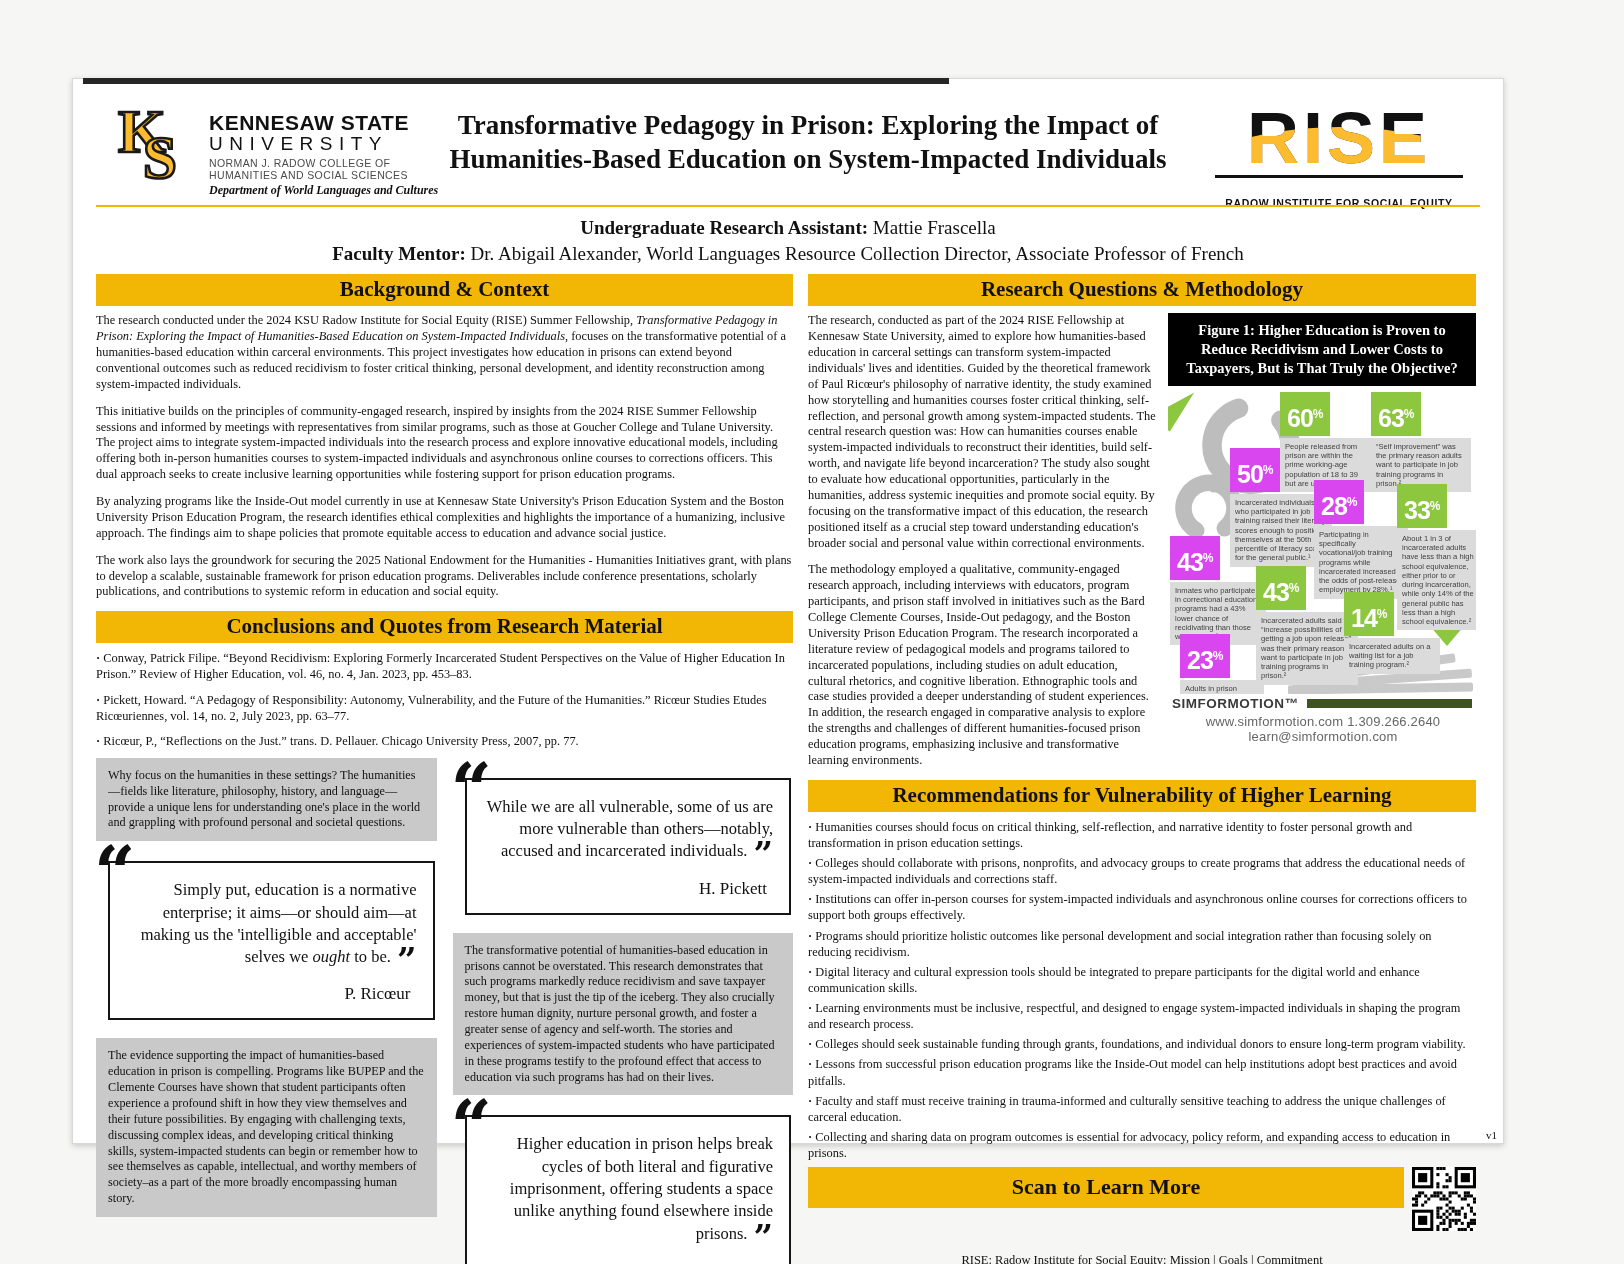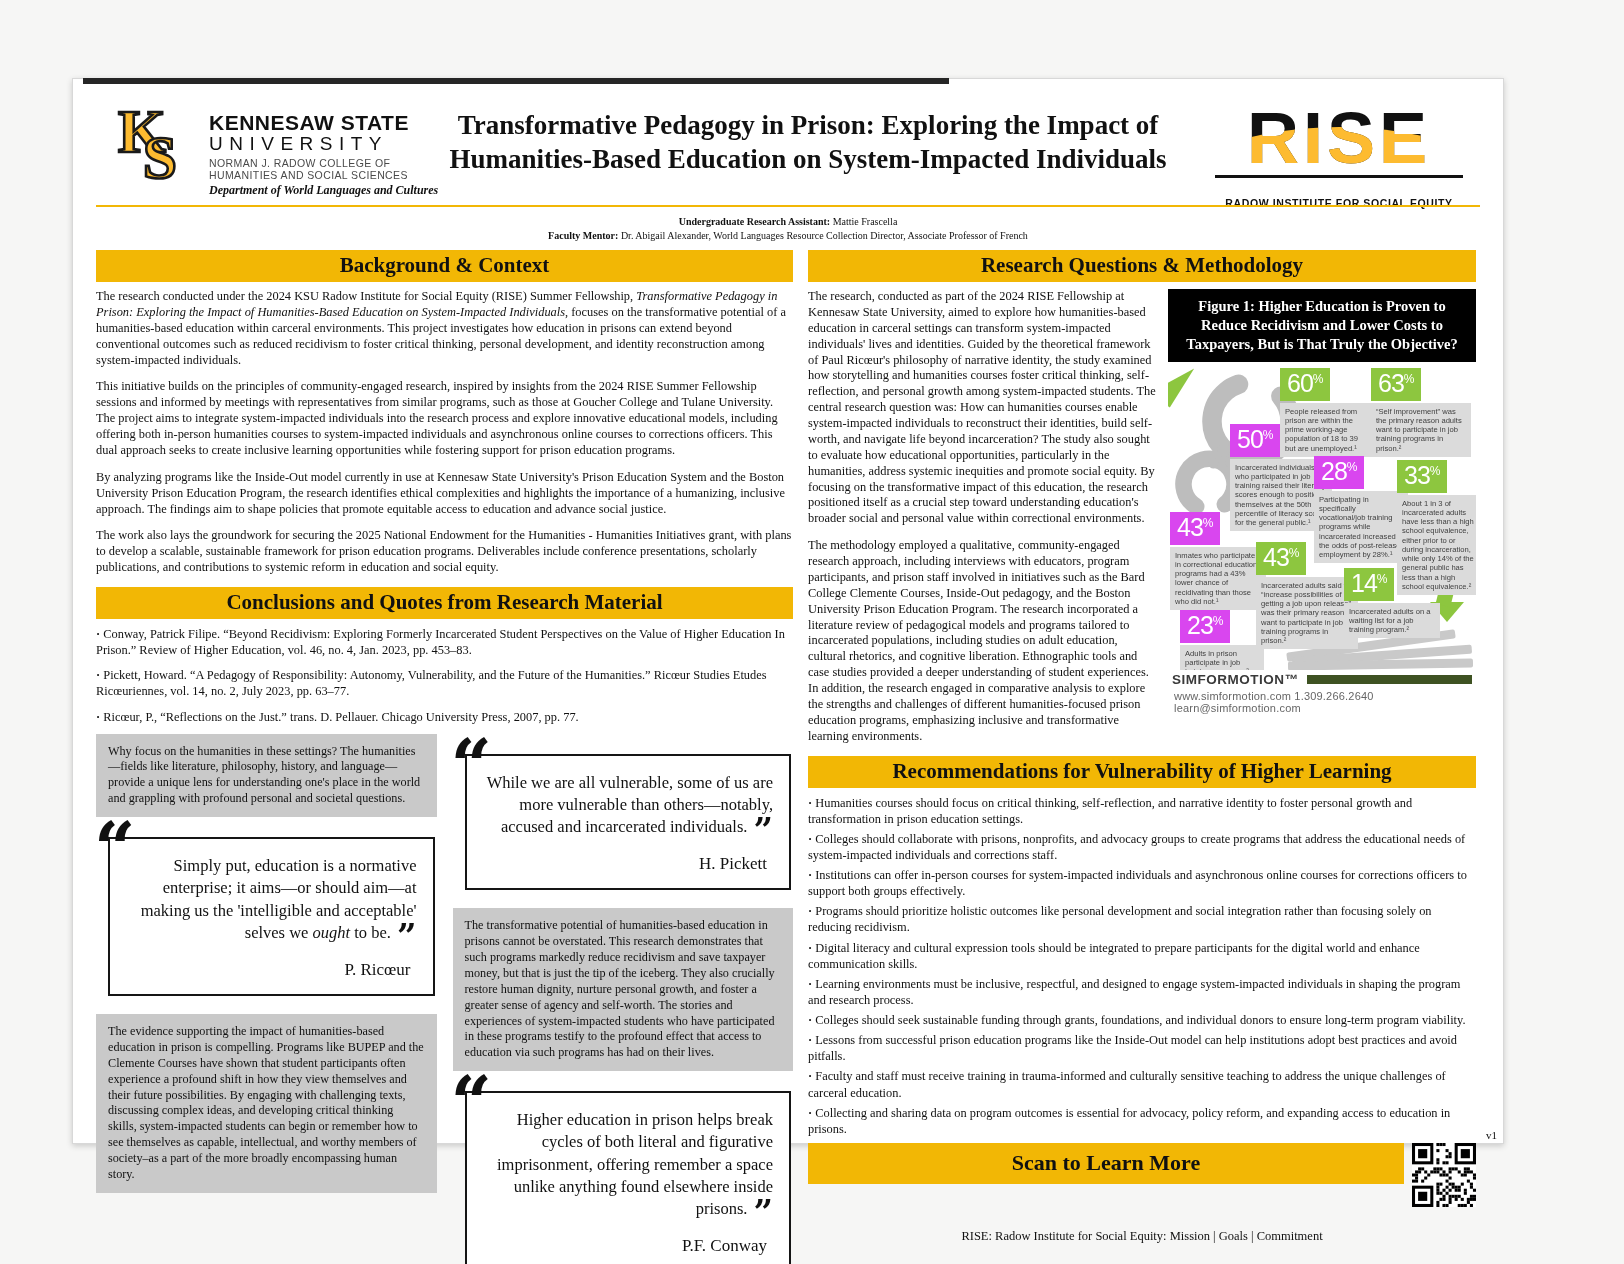--- a/index.html
+++ b/index.html
@@ -17,21 +17,21 @@
   .ksu-l2{font-size:19px;letter-spacing:6.5px;margin-top:-2px;}
   .ksu-l3,.ksu-l4{font-size:10.5px;color:#4a4a4a;letter-spacing:.4px;margin-top:2px;}
   .ksu-l4{margin-top:0;}
   .ksu-l5{font-family:"Liberation Serif",serif;font-style:italic;font-weight:bold;font-size:12px;margin-top:2px;}
   .title-block{position:absolute;left:340px;top:30px;width:790px;text-align:center;}
   .title-line{font-size:27px;font-weight:bold;line-height:1.25;}
   .rise-block{position:absolute;right:40px;top:22px;width:248px;text-align:center;}
   .rise-sub{font-family:"Liberation Sans",sans-serif;font-weight:bold;font-size:10.5px;letter-spacing:.6px;
             border-top:3px solid #111;padding-top:19px;margin-top:-4px;}
   .gold-rule{position:absolute;left:23px;right:23px;top:126px;border-top:2px solid #F2B705;}
-  .bylines{text-align:center;margin-top:8px;font-size:10px;line-height:1.35;}
+  .bylines{text-align:center;margin-top:8px;font-size:19px;line-height:1.35;}
   .bylines b{font-weight:bold;}
   
   .columns{display:flex;gap:15px;padding:8px 23px 0 23px;}
   .col-left{width:697px;}
   .col-right{width:668px;position:relative;}
   .banner{background:#F2B705;text-align:center;font-weight:bold;font-size:21px;
           padding:3px 0 4px 0;margin-bottom:7px;}
   .body-p{font-size:12.4px;line-height:1.28;margin:0 0 11px 0;text-align:left;}
   .cite-list{list-style:none;margin:2px 0 6px 0;padding:0;font-size:12.4px;line-height:1.3;}
   .cite-list li{margin-bottom:9px;}
@@ -48,43 +48,43 @@
   .cq{font-size:34px;font-family:"DejaVu Serif",serif;font-weight:bold;line-height:0;vertical-align:-10px;margin-left:6px;}
   .qattr{text-align:right;font-size:17px;margin:16px 6px 6px 0;}
   
   .research-flex{display:flex;gap:12px;}
   .research-text{width:348px;}
   .figure{width:308px;position:relative;font-family:"Liberation Sans",sans-serif;background:#fff;}
   .figure-title{background:#000;color:#fff;font-family:"Liberation Serif",serif;font-weight:bold;
                 font-size:14.5px;line-height:1.3;text-align:center;padding:8px 10px;}
   .fig-canvas{position:relative;height:308px;overflow:hidden;}
   .stat{position:absolute;z-index:2;}
-  .stat-badge{display:inline-block;color:#fff;font-weight:normal;font-size:25px;
-              padding:1px 7px 3px 7px;letter-spacing:-1px;}
+  .stat-badge{display:inline-block;color:#fff;font-weight:bold;font-size:25px;
+              padding:12px 7px 3px 7px;letter-spacing:-1px;}
   .stat-badge .pct{font-size:12px;vertical-align:9px;letter-spacing:0;}
   .tone-light .stat-badge{background:#8DC63F;}
   .tone-dark  .stat-badge{background:#d946ef;}
   .stat-cap{background:#DBDBDB;color:#3f3f3f;font-size:7.6px;line-height:1.22;
             padding:4px 5px;margin-top:2px;}
   .cuffs{position:absolute;left:-4px;top:2px;z-index:1;}
   .lime-check{position:absolute;left:-10px;top:-4px;width:0;height:0;z-index:1;
       border-left:26px solid transparent;border-bottom:46px solid #8DC63F;transform:rotate(32deg);}
   .down-arrow{position:absolute;left:262px;top:206px;z-index:1;}
   .down-arrow .shaft{width:15px;height:38px;background:#8DC63F;margin:0 auto;transform:rotate(14deg);}
   .down-arrow .head{width:0;height:0;border-left:17px solid transparent;border-right:17px solid transparent;
                     border-top:20px solid #8DC63F;margin-top:-4px;}
   .book{position:absolute;left:118px;bottom:-2px;width:190px;height:46px;z-index:0;}
   .book .page{position:absolute;background:#c9c9c9;height:9px;border-radius:2px;}
   .book .p1{width:170px;left:0;bottom:22px;transform:rotate(-8deg);}
   .book .p2{width:180px;left:6px;bottom:12px;transform:rotate(-4deg);}
   .book .p3{width:185px;left:2px;bottom:3px;transform:rotate(-1deg);}
   .brand-row{display:flex;align-items:center;gap:8px;padding:2px 4px 0 4px;position:relative;z-index:3;}
   .brand-name{font-weight:bold;font-size:13.5px;color:#3a3a3a;letter-spacing:.5px;white-space:nowrap;}
   .brand-bar{flex:1;height:9px;background:#3E5222;}
-  .fig-contact{font-size:11px;color:#666;padding:3px 4px 4px 6px;letter-spacing:.2px;}
+  .fig-contact{font-size:13px;color:#666;padding:3px 4px 4px 6px;letter-spacing:.2px;text-align:center;}
   
   .rec-list{list-style:none;margin:0;padding:0;font-size:12.4px;line-height:1.3;}
   .rec-list li{margin-bottom:4px;}
   .rec-list li::before{content:"· ";font-weight:bold;}
   
   .scan-row{display:flex;align-items:flex-start;gap:8px;margin-top:6px;}
   .scan-banner{flex:1;background:#F2B705;text-align:center;font-weight:bold;font-size:22px;
                padding:7px 0 8px 0;}
   .qr{width:64px;height:64px;flex:0 0 auto;}
   .poster-footer{text-align:center;font-size:12.5px;margin-top:22px;}
@@ -171,21 +171,21 @@
           </div>
         <div class="qcol">
             <div class="qbox">
               <span class="oq">“</span>
               <div class="qtext"><span>While we are all vulnerable, some of us are more vulnerable than others—notably, accused and incarcerated individuals.</span><span class="cq">”</span></div>
               <div class="qattr">H. Pickett</div>
             </div>
             <div class="gray-box"><span>The transformative potential of humanities-based education in prisons cannot be overstated. This research demonstrates that such programs markedly reduce recidivism and save taxpayer money, but that is just the tip of the iceberg. They also crucially restore human dignity, nurture personal growth, and foster a greater sense of agency and self-worth. The stories and experiences of system-impacted students who have participated in these programs testify to the profound effect that access to education via such programs has had on their lives.</span></div>
             <div class="qbox">
               <span class="oq">“</span>
-              <div class="qtext"><span>Higher education in prison helps break cycles of both literal and figurative imprisonment, offering remember a space unlike anything found elsewhere inside prisons.</span><span class="cq">”</span></div>
+              <div class="qtext"><span>Higher education in prison helps break cycles of both literal and figurative imprisonment, offering students a space unlike anything found elsewhere inside prisons.</span><span class="cq">”</span></div>
               <div class="qattr">P.F. Conway</div>
             </div>
           </div>
       </div>
     </div>
 
     <div class="col-right">
       <div class="banner">Research Questions &amp; Methodology</div>
 
       <div class="research-flex">

